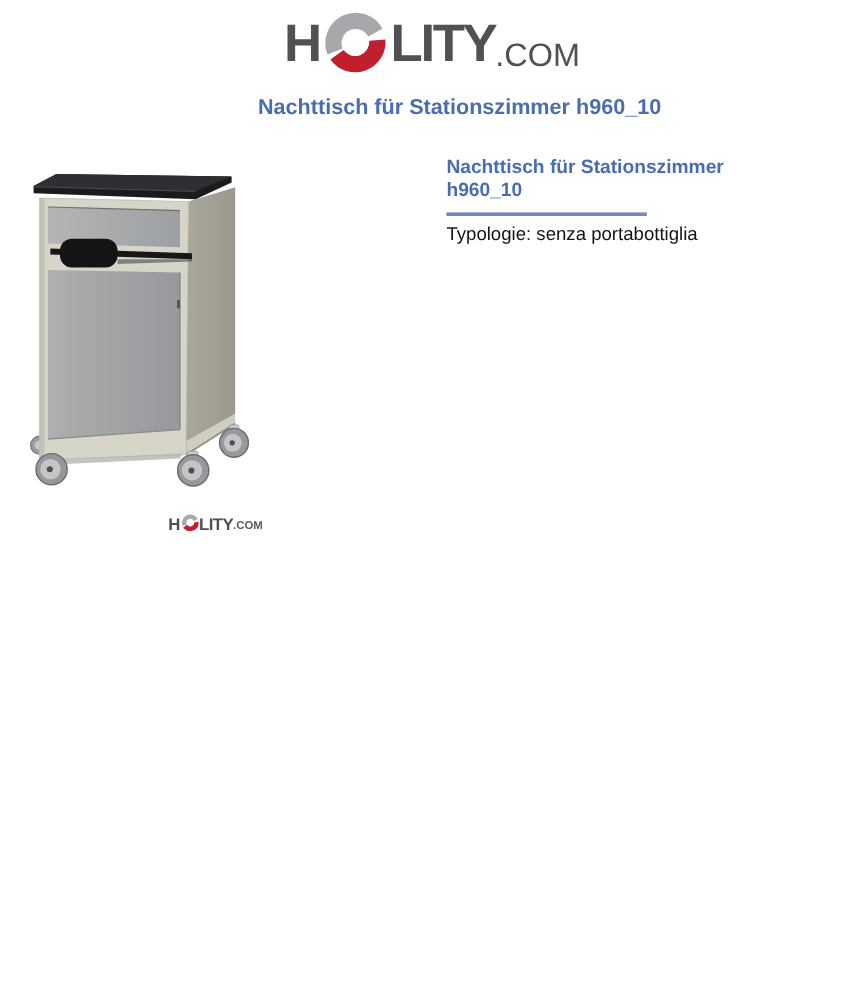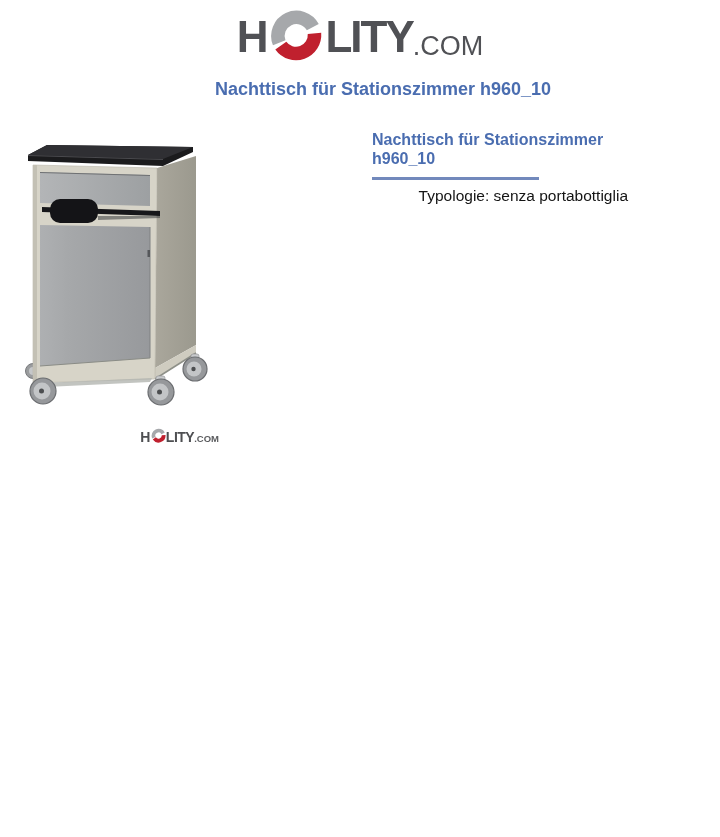--- a/index.html
+++ b/index.html
@@ -58,21 +58,21 @@
   }
   .product-title{
     font-size:16px;font-weight:bold;line-height:19px;
     color:var(--accent-blue);
   }
   .info-divider{
     width:167px;height:3px;background:var(--divider-blue);
     margin-top:9px;border:0;
   }
   .product-typology{
-    margin-top:7px;font-size:15.5px;color:var(--body-text);text-align:right;
+    margin-top:7px;font-size:15.5px;color:var(--body-text);
   }
   .hidden-defs{position:absolute;width:0;height:0;overflow:hidden;}
 </style>
 </head>
 <body>
 
 <svg class="hidden-defs" aria-hidden="true">
   <defs>
     <symbol id="holity-ring" viewBox="0 0 64 64">
       <path d="M 12.1 41.3 A 22 22 0 0 1 51.9 22.7" fill="none" stroke="var(--logo-gray)" stroke-width="16"></path>

